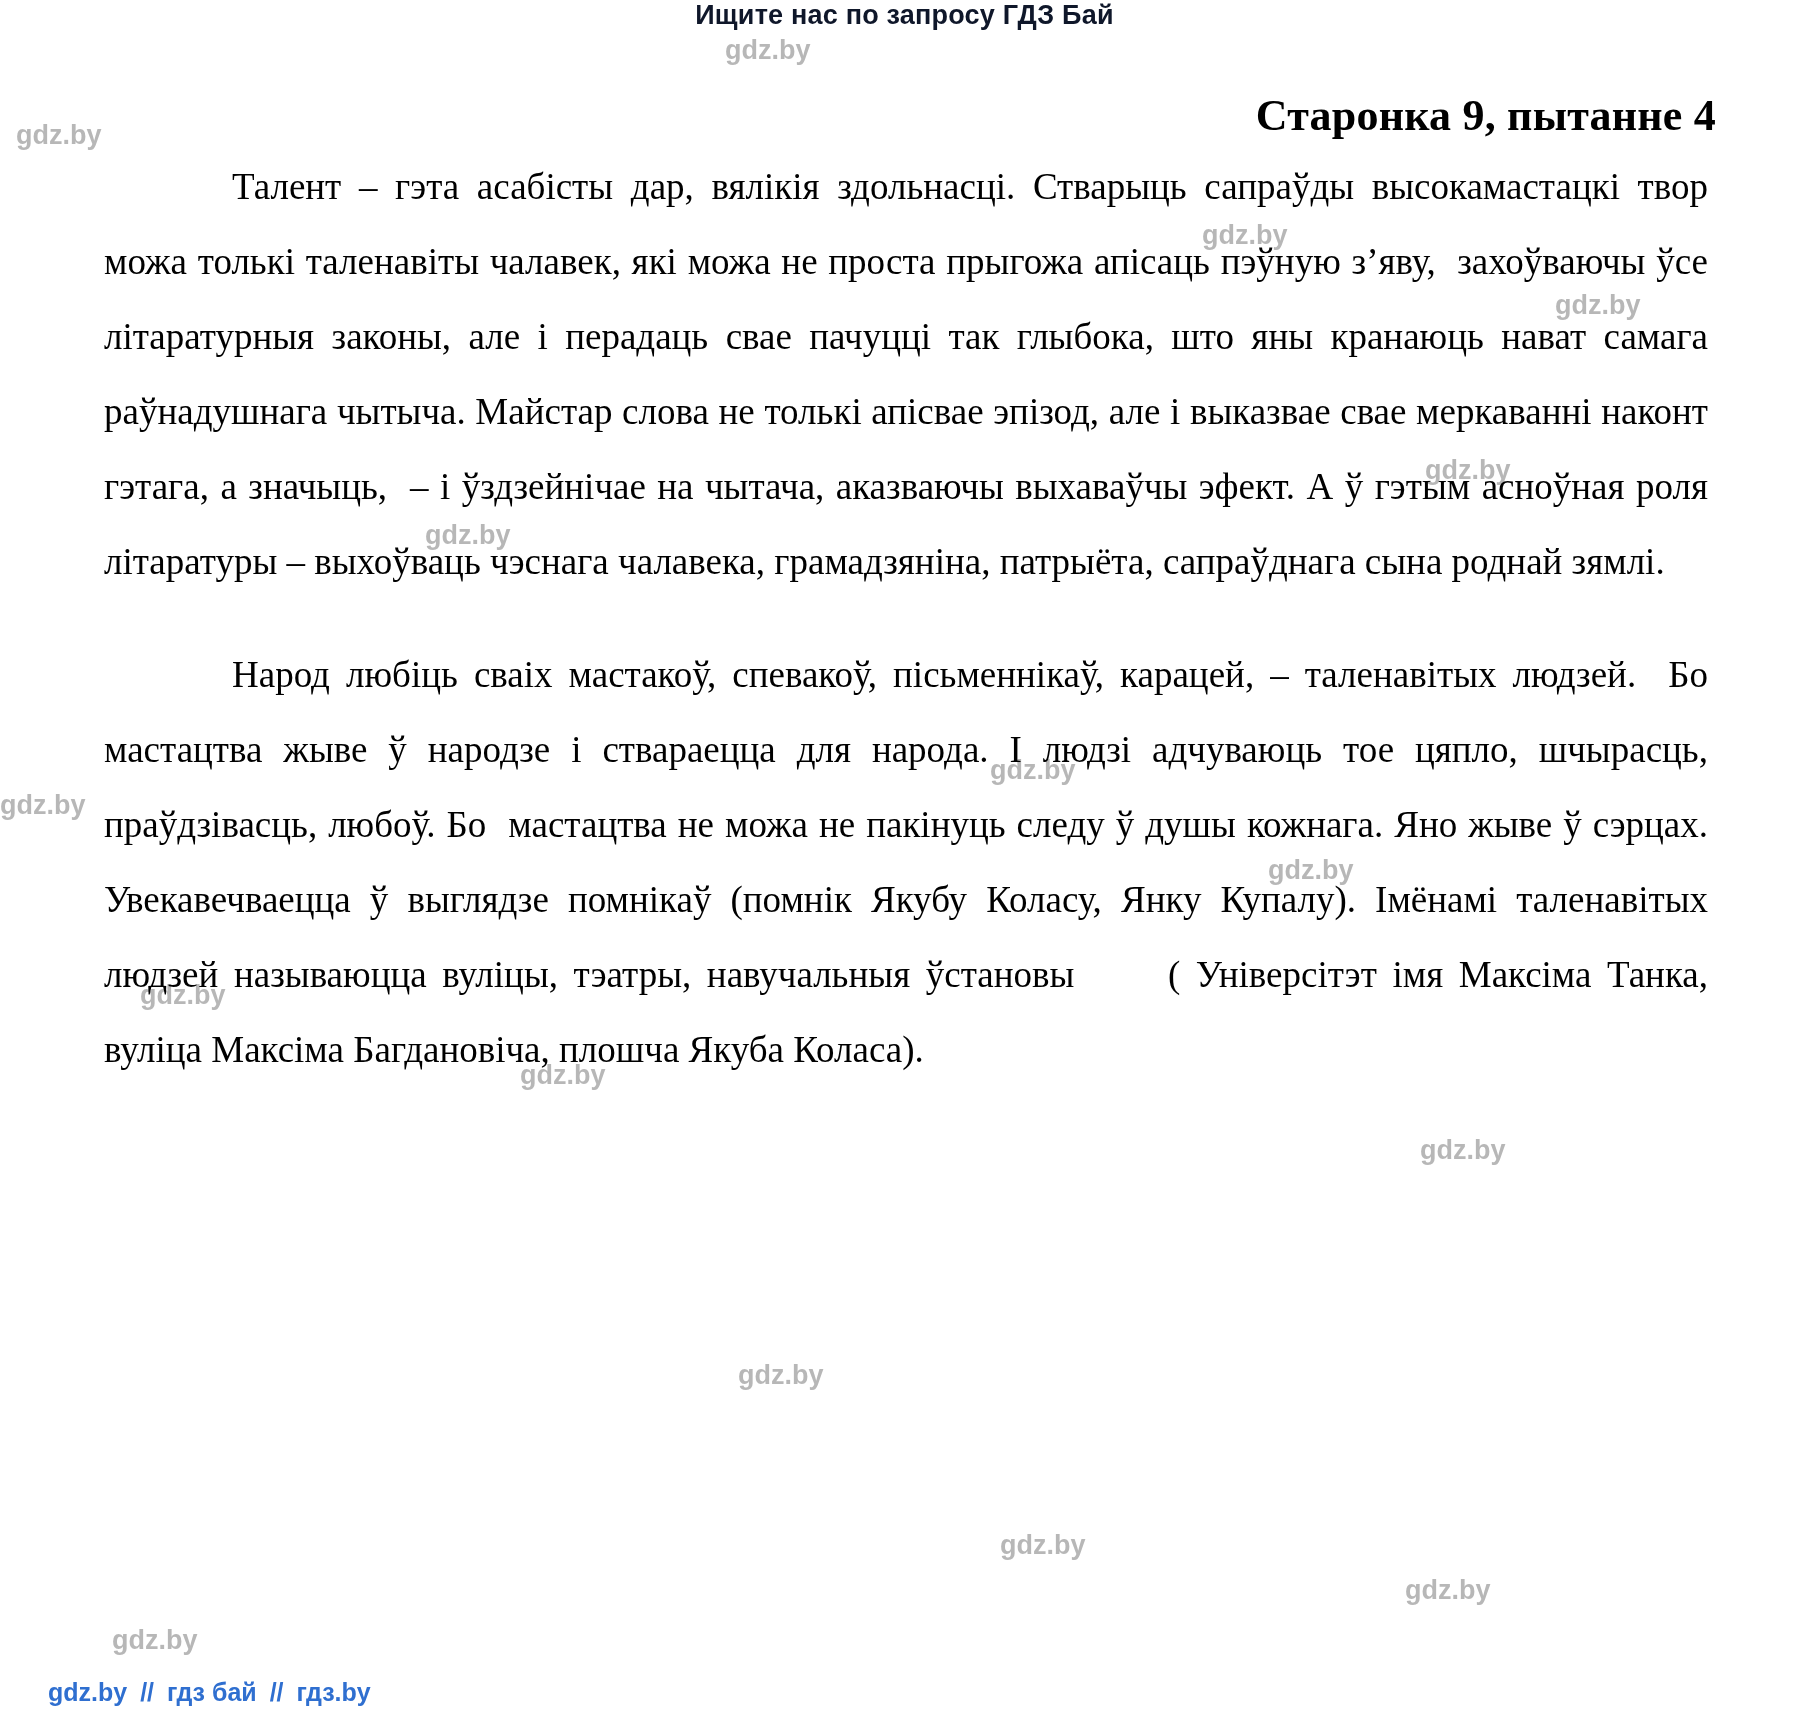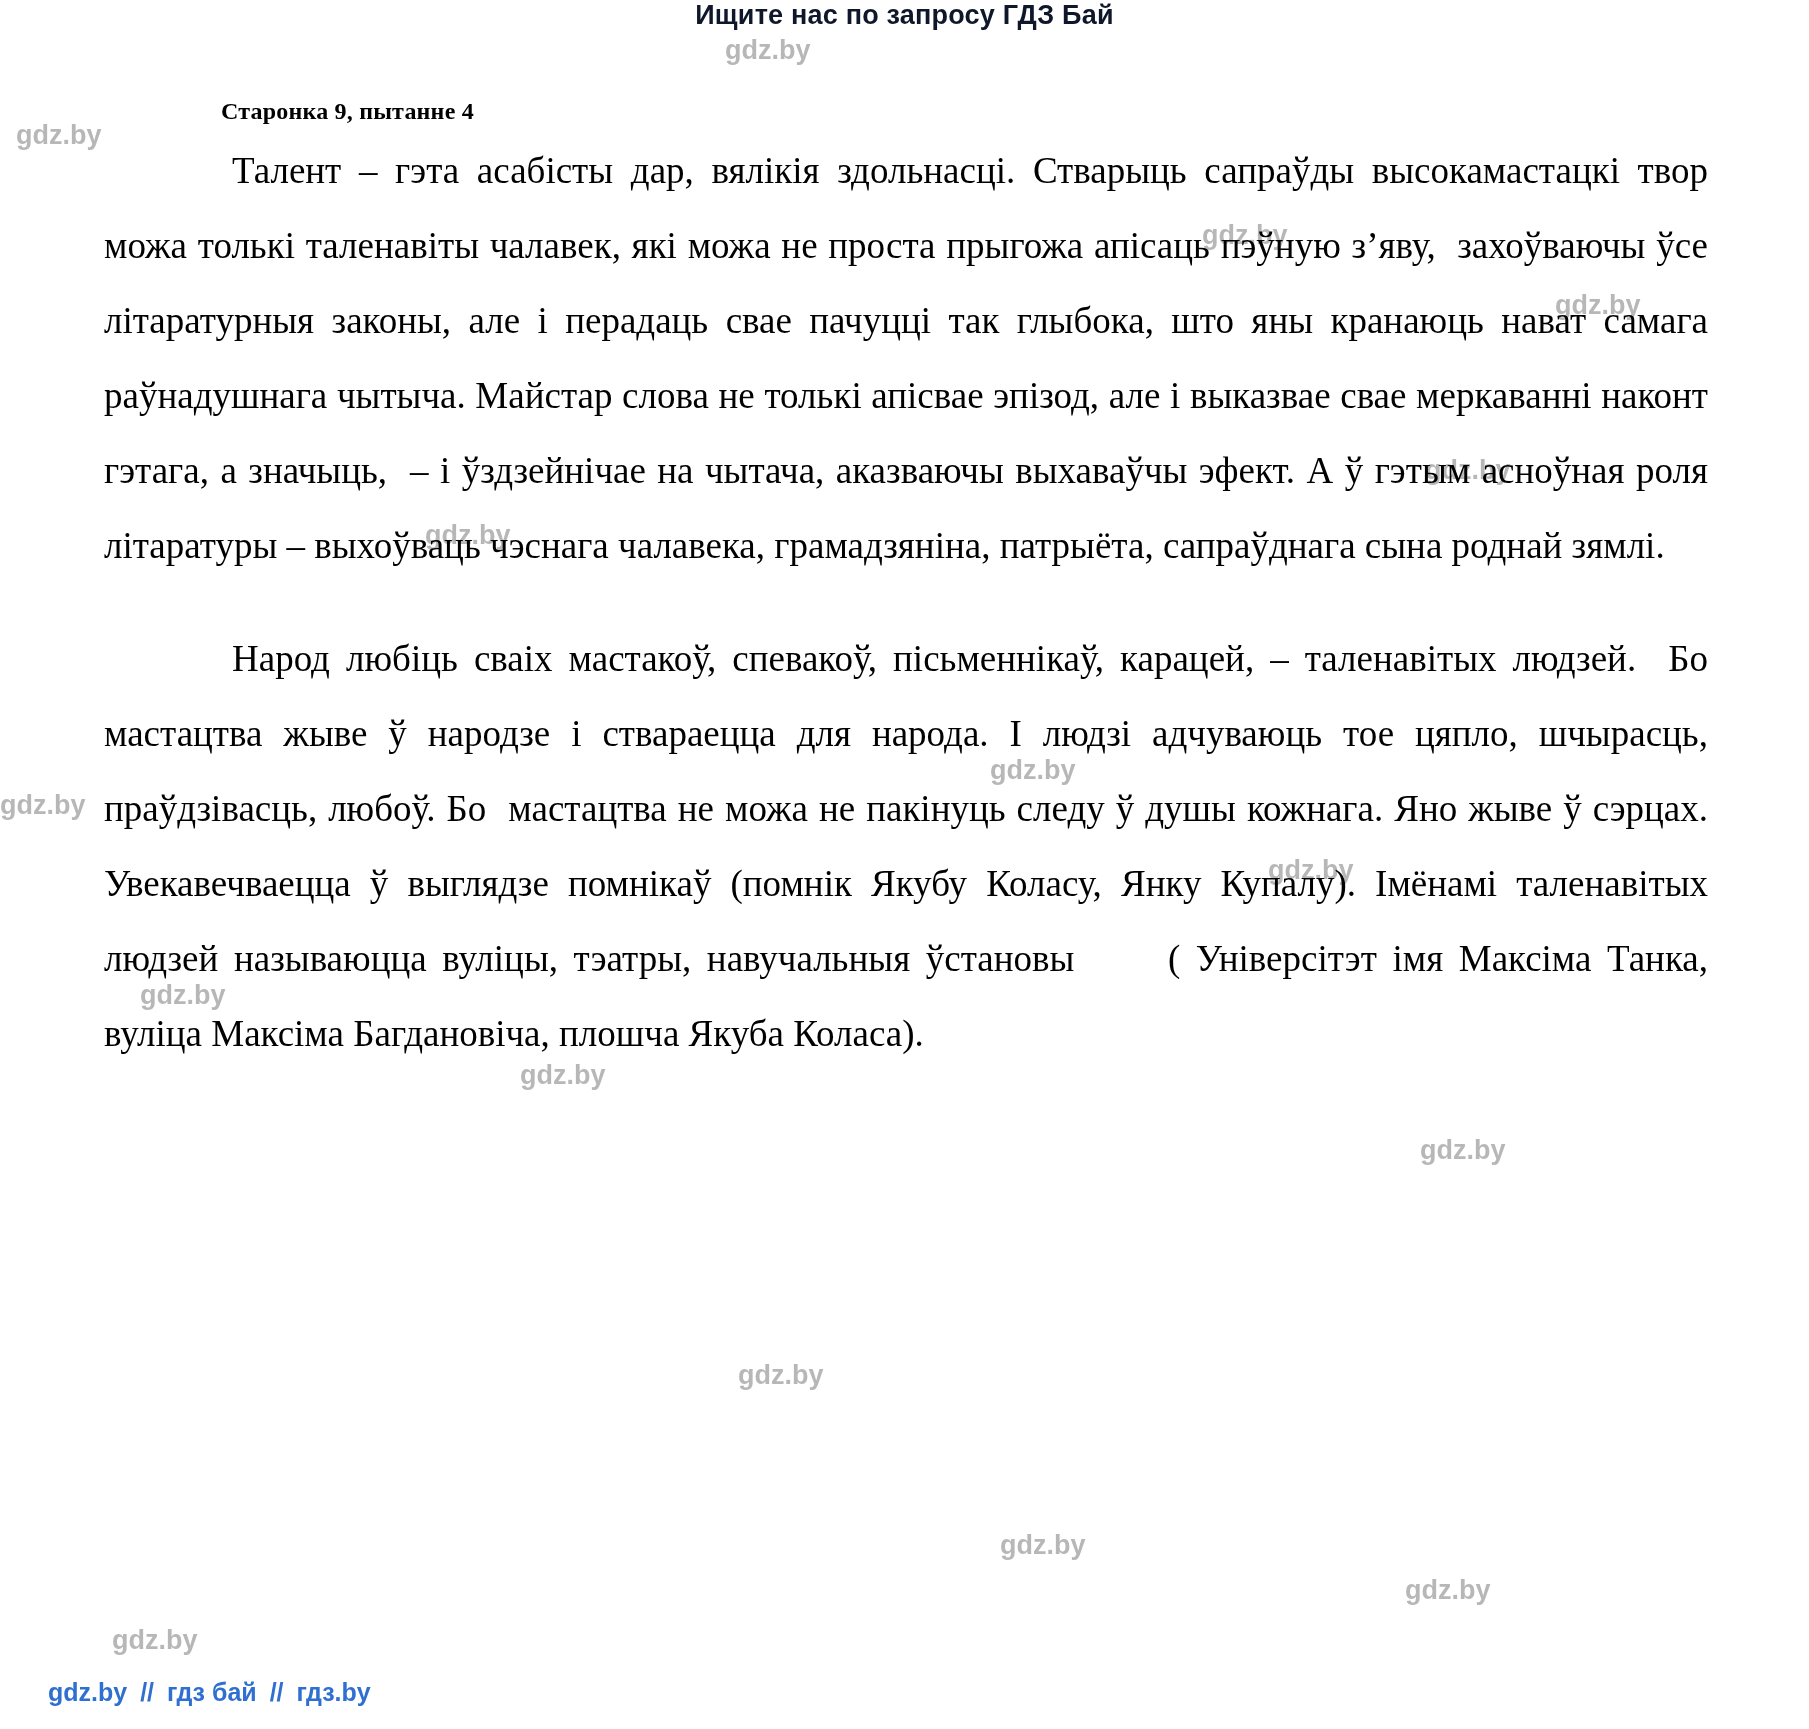--- a/index.html
+++ b/index.html
@@ -49,23 +49,24 @@
   
   .doc {
     position: absolute;
     left: 96px;
     top: 86px;
     width: 1620px;
   }
   .doc-title {
     font-family: "Liberation Serif", serif;
     font-weight: bold;
-    font-size: 24px;
-    margin: 12px 0 6px 125px;
+    font-size: 44px;
+    margin: 4px 0 6px 125px;
     letter-spacing: 0.2px;
+    text-align: right;
   }
   .para {
     font-size: 37px;
     line-height: 75px;
     text-align: justify;
     text-indent: 128px;
     margin: 8px;
     white-space: pre-wrap;
     font-family: Liberation Serif, serif;
   }

